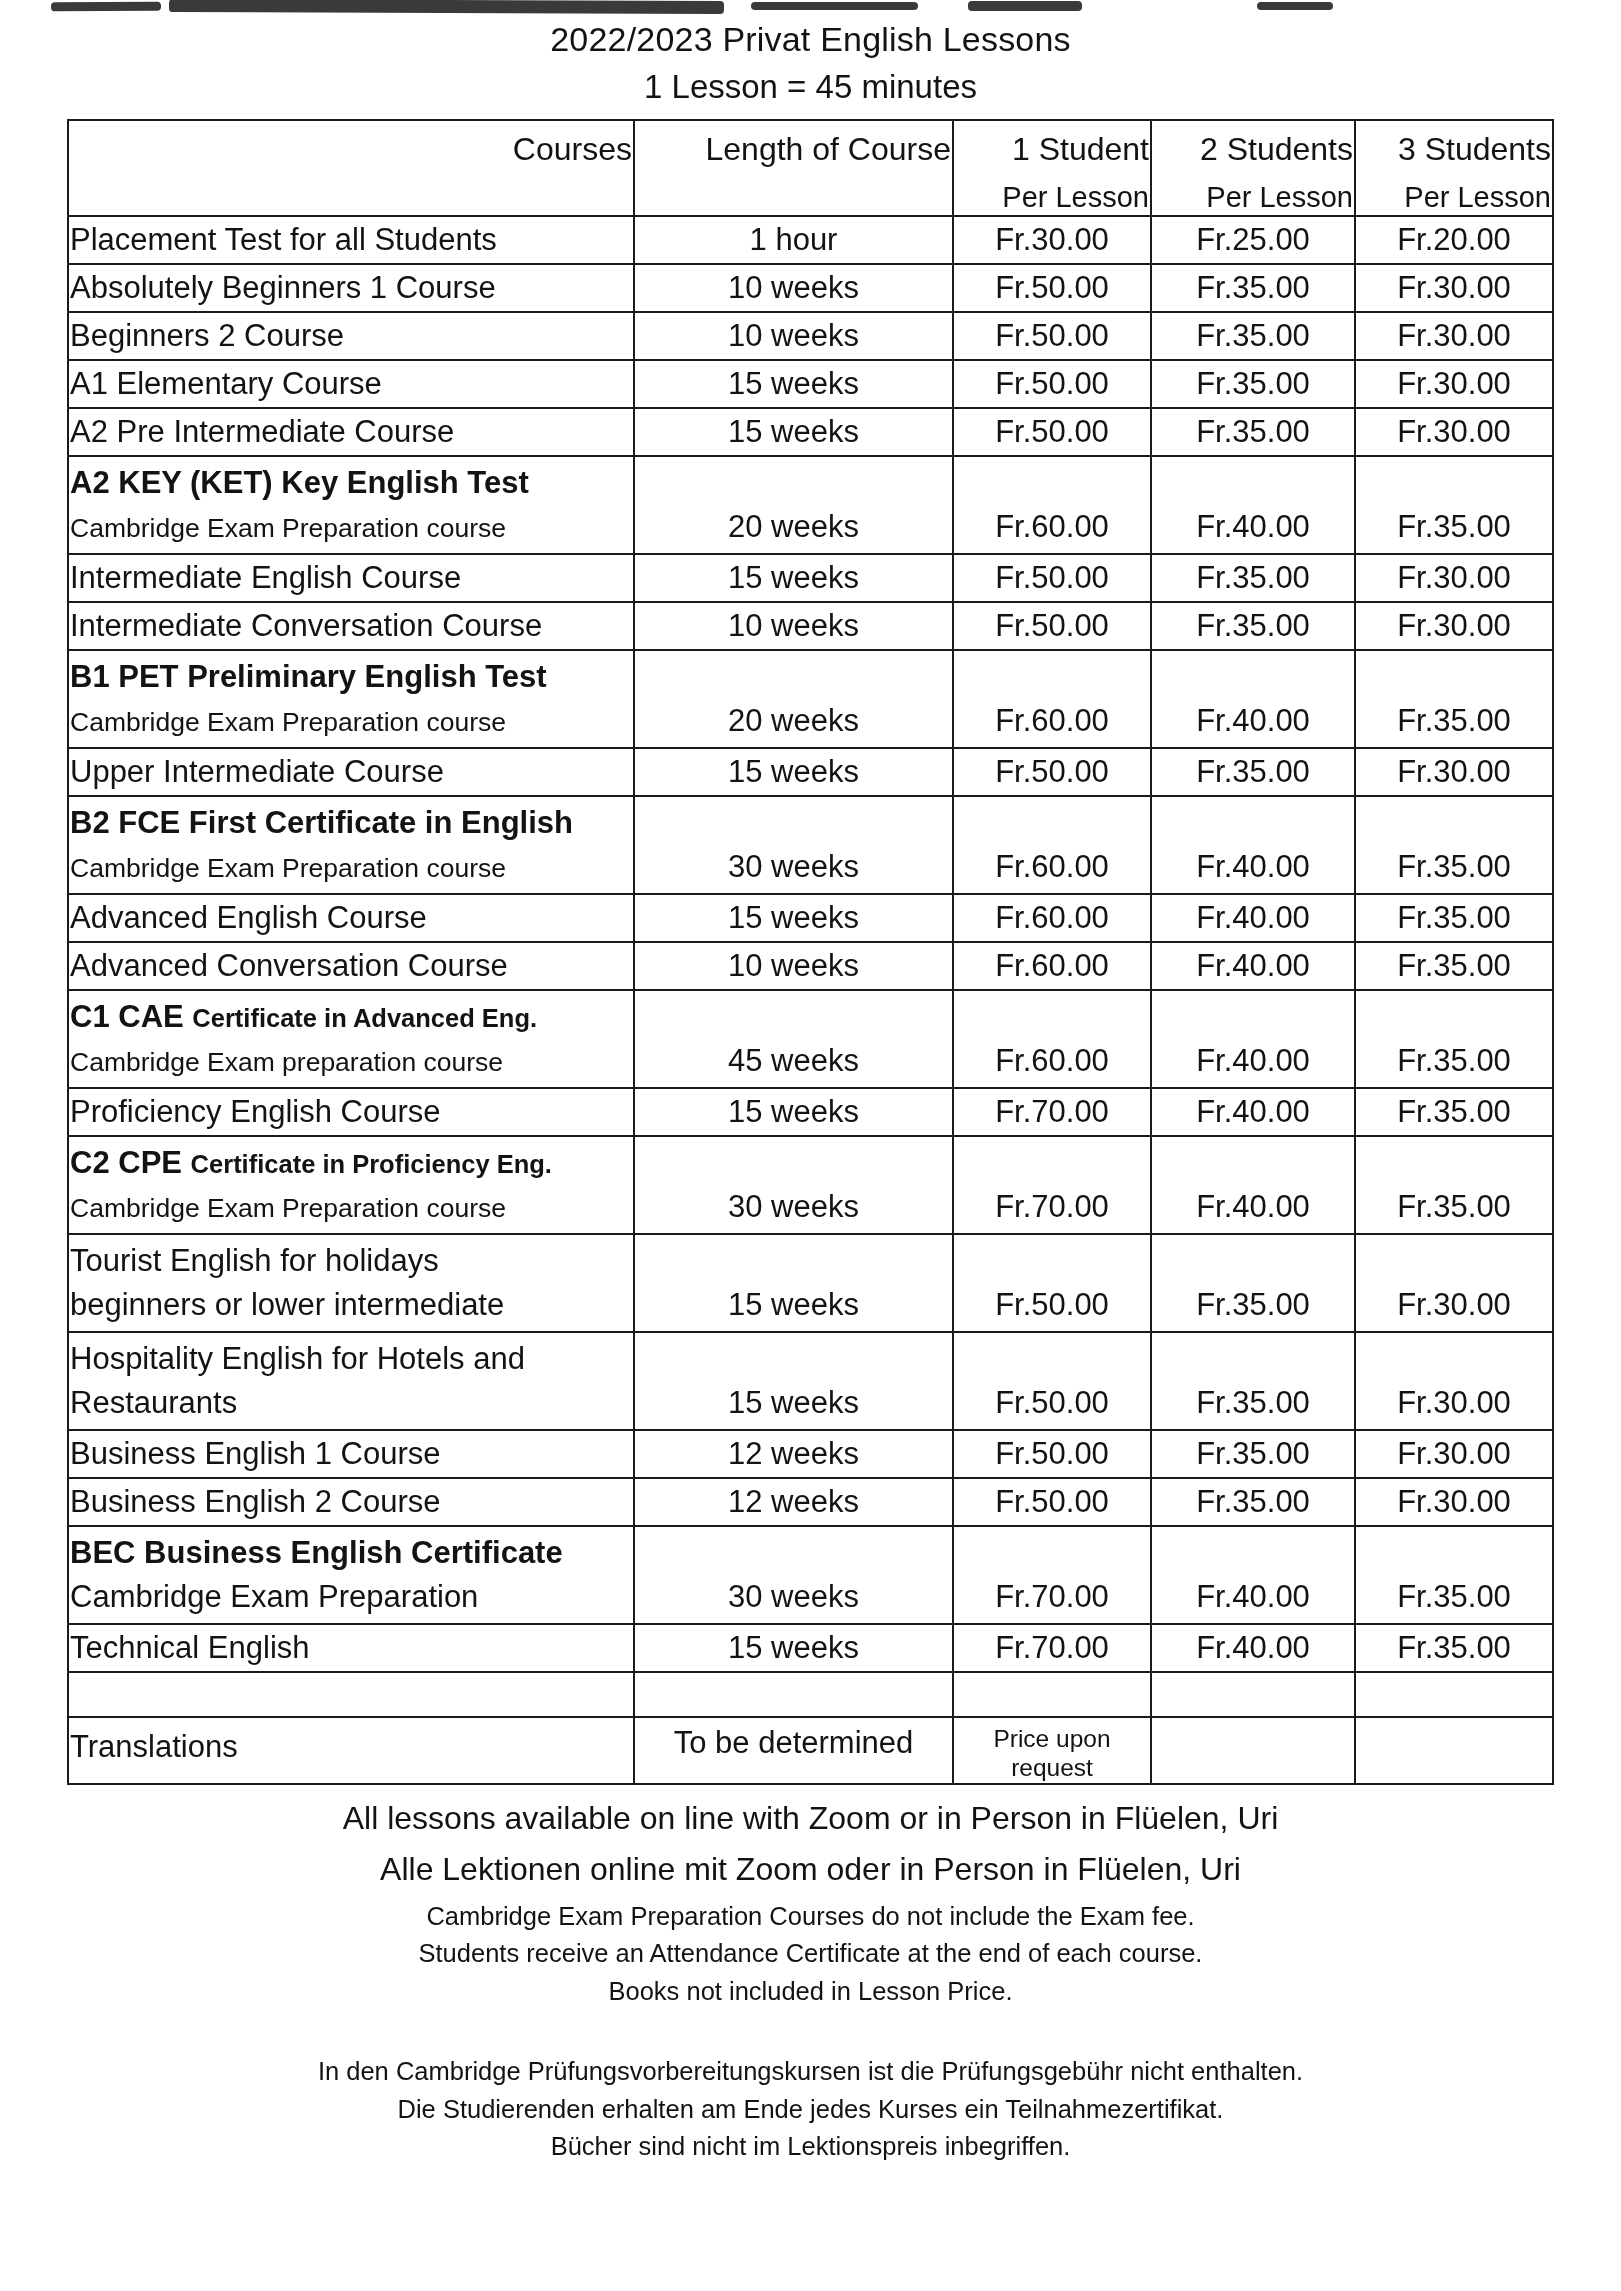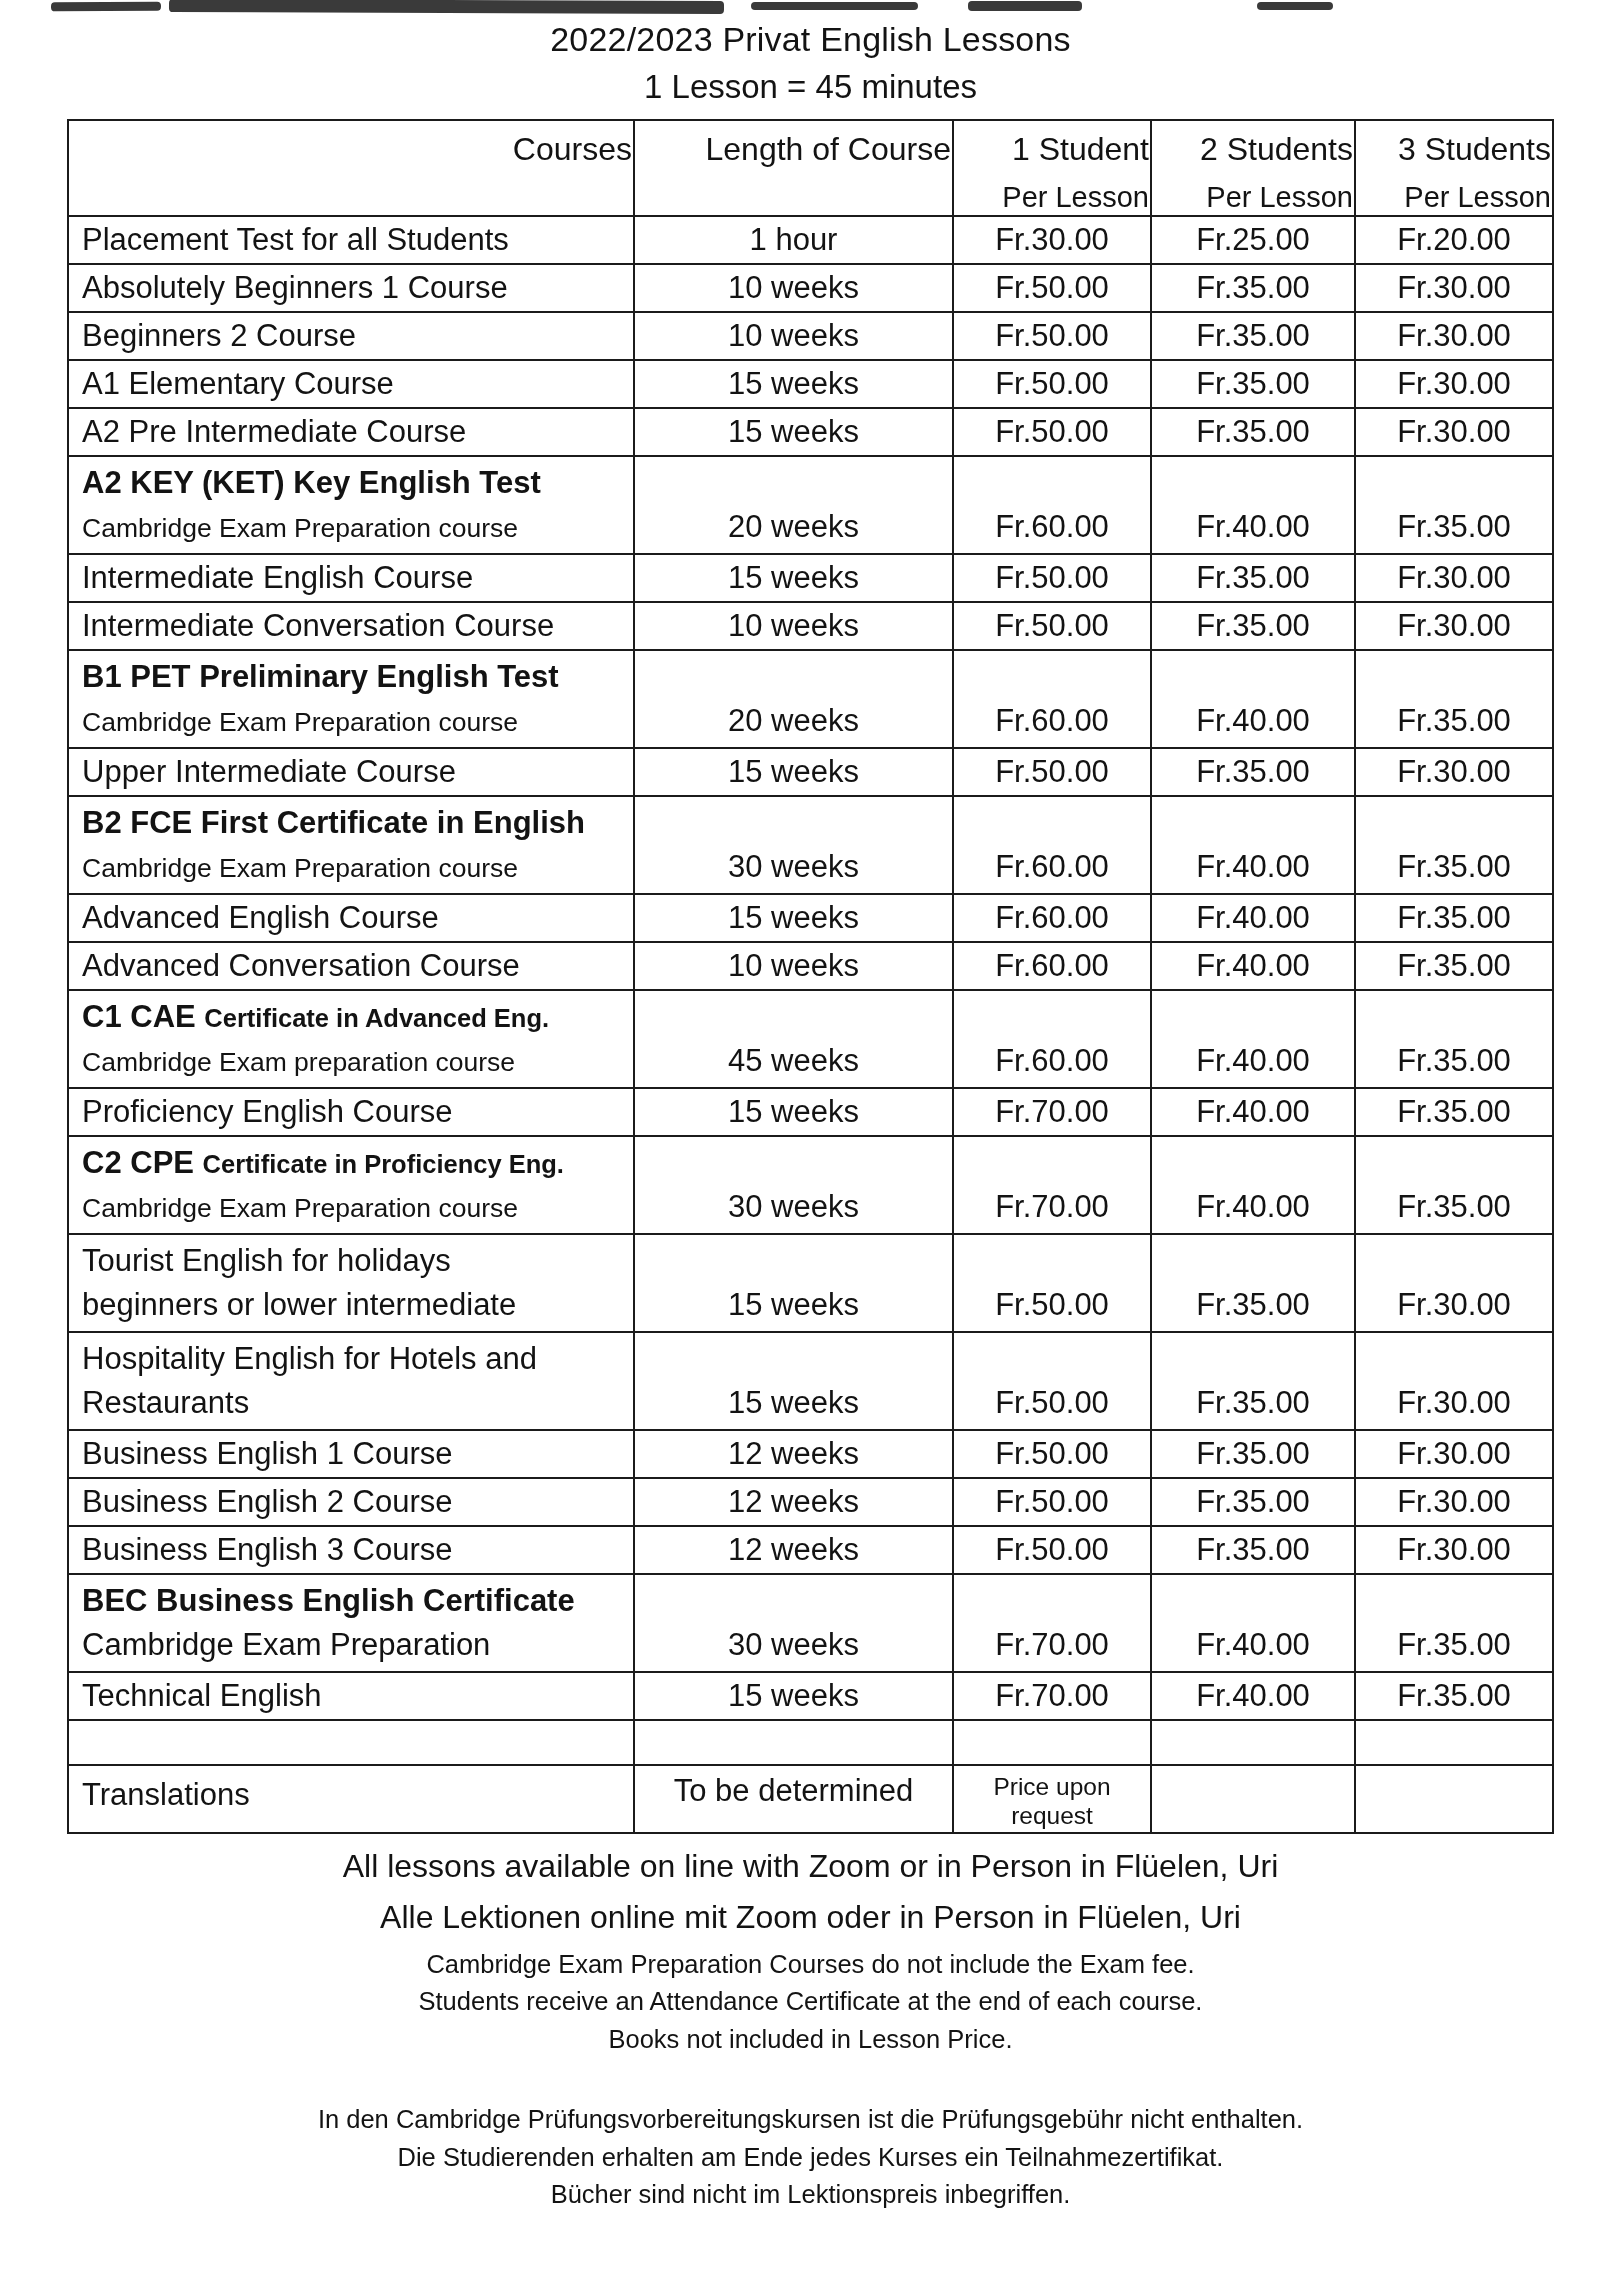--- a/index.html
+++ b/index.html
@@ -42,21 +42,21 @@
   thead tr { height: 95px; }
   th { font-weight: 400; font-size: 32px; vertical-align: top; padding-top: 9.8px; text-align: right; }
   .hdr-sub { font-size: 29px; margin-top: 12.7px; }
 
   tbody tr { height: 48px; }
   tbody tr.row-tall { height: 98px; }
   tbody tr.row-top  { height: 60px; }
   tbody tr.row-empty{ height: 45px; }
 
   td { font-size: 31px; }
-  td.c-course { text-align: left; padding-left: 13px; vertical-align: middle; line-height: 1.42; }
+  td.c-course { text-align: left; padding-left: 1px; vertical-align: middle; line-height: 1.42; }
   td.c-length, td.c-price { text-align: center; vertical-align: middle; }
   .row-tall td.vcell { vertical-align: bottom; padding-bottom: 8px; }
   .row-top td { vertical-align: top; padding-top: 6.9px; }
 
   .st-n  { font-size: 31px; }
   .st-b  { font-size: 31px; font-weight: bold; }
   .st-bs { font-size: 25.5px; font-weight: bold; }
   .st-s  { font-size: 26.5px; }
 
   td.small-text { font-size: 24.5px; }
@@ -290,29 +290,20 @@
         </tr>
         <tr>
           <td class="c-course">
             <div><span class="st-n">Business English 2 Course</span></div>
           </td>
           <td class="c-length vcell">12 weeks</td>
           <td class="c-price vcell">Fr.50.00</td>
           <td class="c-price vcell">Fr.35.00</td>
           <td class="c-price vcell">Fr.30.00</td>
         </tr>
-        <tr>
-          <td class="c-course">
-            <div><span class="st-n">Business English 3 Course</span></div>
-          </td>
-          <td class="c-length vcell">12 weeks</td>
-          <td class="c-price vcell">Fr.50.00</td>
-          <td class="c-price vcell">Fr.35.00</td>
-          <td class="c-price vcell">Fr.30.00</td>
-        </tr>
         <tr class="row-tall">
           <td class="c-course">
             <div><span class="st-b">BEC Business English Certificate</span></div>
             <div><span class="st-n">Cambridge Exam Preparation</span></div>
           </td>
           <td class="c-length vcell">30 weeks</td>
           <td class="c-price vcell">Fr.70.00</td>
           <td class="c-price vcell">Fr.40.00</td>
           <td class="c-price vcell">Fr.35.00</td>
         </tr>

